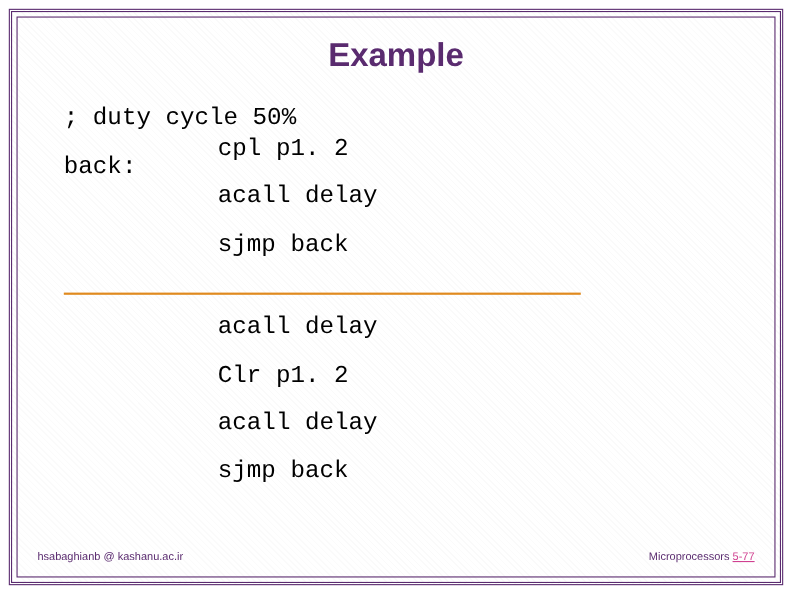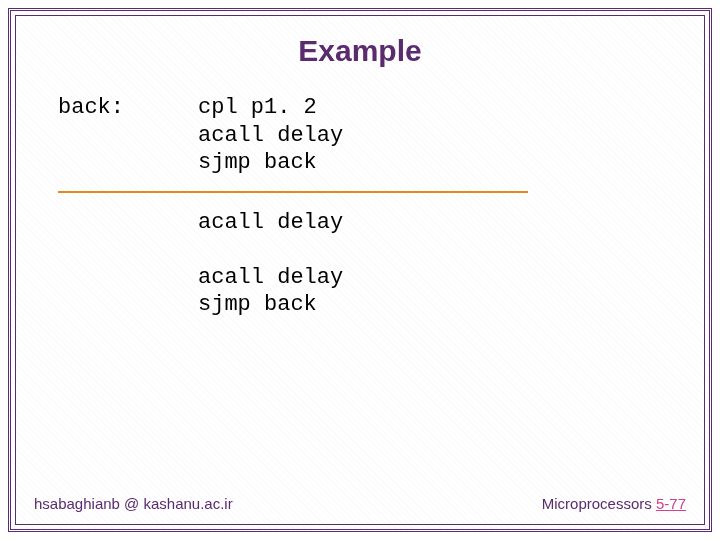--- a/index.html
+++ b/index.html
@@ -41,59 +41,61 @@
     font-family: 'Courier New', Courier, monospace;
     font-size: 22px;
     color: #000;
     line-height: 1.25;
   }
   .code-row { white-space: pre; }
   .label-col {
     display: inline-block;
     width: 140px;
     vertical-align: top;
+    margin-top: 16px;
   }
   .instr-col { display: inline-block; }
   .divider {
     border: none;
     border-top: 2px solid #e08a1f;
     margin: 14px 0 16px 0;
     width: 470px;
   }
   .footer {
     position: absolute;
     bottom: 12px;
     left: 18px;
     right: 18px;
     display: flex;
     justify-content: space-between;
     font-family: 'Comic Sans MS', cursive, sans-serif;
-    font-size: 15px;
+    font-size: 10px;
     color: #5a2b6f;
   }
   .footer .right .pagenum { color: #d04090; text-decoration: underline; }
 </style>
 </head>
 <body>
 
 <div class="outer-frame">
   <div class="inner-frame">
 
     <h1 class="title">Example</h1>
 
     <div class="code-area">
+      <div class="code-row">; duty cycle 50%</div>
 
       <div class="code-row"><span class="label-col">back:</span><span class="instr-col">cpl p1. 2</span></div>
       <div class="code-row"><span class="label-col"> </span><span class="instr-col">acall delay</span></div>
       <div class="code-row"><span class="label-col"> </span><span class="instr-col">sjmp back</span></div>
 
       <hr class="divider">
 
       <div class="code-row"><span class="label-col"> </span><span class="instr-col">acall delay</span></div>
-      <div class="code-row"><span class="label-col"> </span></div>
+      <div class="code-row"><span class="label-col"> </span><span class="instr-col">Clr p1. 2</span></div>
       <div class="code-row"><span class="label-col"> </span><span class="instr-col">acall delay</span></div>
       <div class="code-row"><span class="label-col"> </span><span class="instr-col">sjmp back</span></div>
     </div>
 
     <div class="footer">
       <div class="left">hsabaghianb @ kashanu.ac.ir</div>
       <div class="right"><span>Microprocessors </span><span class="pagenum">5-77</span></div>
     </div>
 
   </div>

